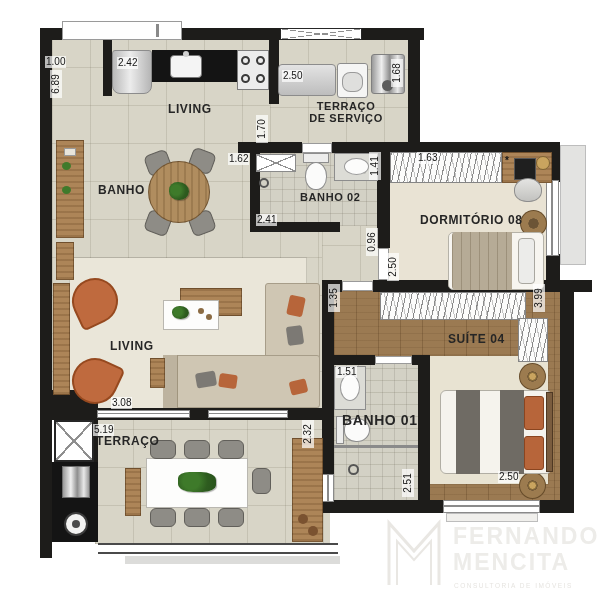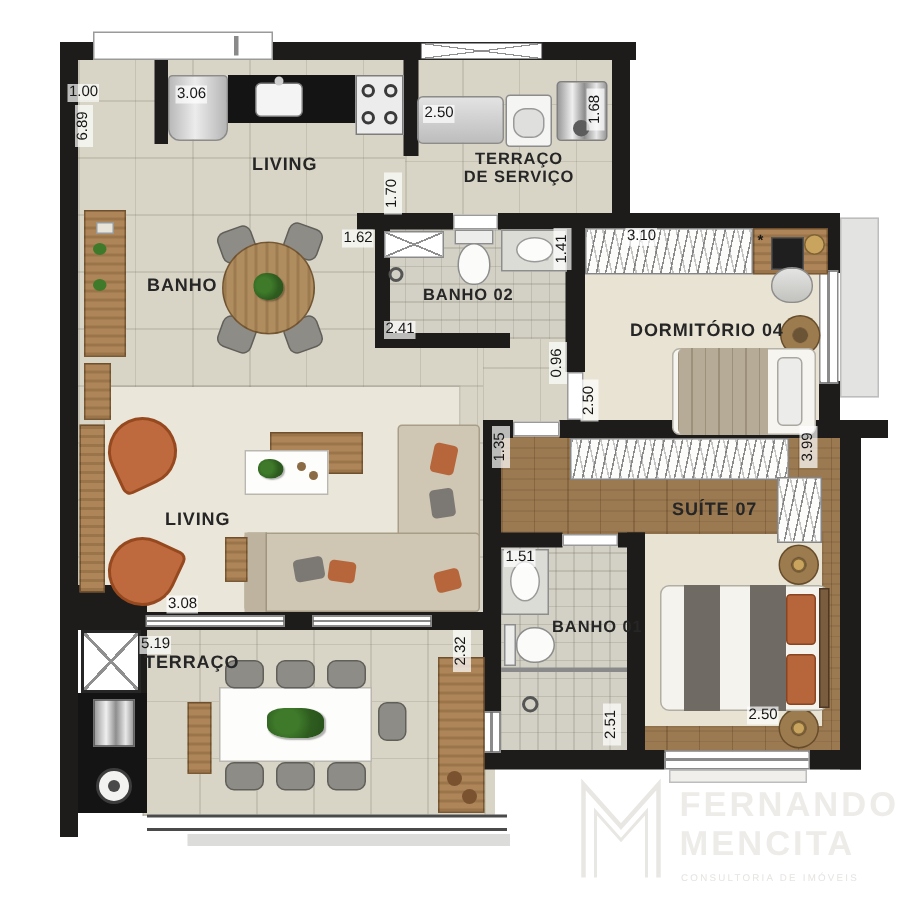--- a/index.html
+++ b/index.html
@@ -222,51 +222,51 @@
   <div class="gray-chair" style="left:252px;top:468px;width:19px;height:26px"></div>
   <div class="wood" style="left:292px;top:438px;width:31px;height:104px"></div>
   <div class="abs" style="left:298px;top:514px;width:10px;height:10px;background:#7a5230;border-radius:50%"></div>
   <div class="abs" style="left:308px;top:526px;width:10px;height:10px;background:#7a5230;border-radius:50%"></div>
 
   <div class="abs" style="left:98px;top:543px;width:240px;height:11px;background:#fff;border-top:2px solid #4a4a4a;border-bottom:2px solid #4a4a4a;box-sizing:border-box"></div>
   <div class="abs" style="left:125px;top:556px;width:215px;height:8px;background:#dcdcda"></div>
 
   <div class="dim" style="left:45px;top:56px">1.00</div>
   <div class="dim v" style="left:42px;top:78px">6.89</div>
-  <div class="dim" style="left:117px;top:57px">3.06</div>
+  <div class="dim" style="left:117px;top:57px">2.42</div>
   <div class="dim" style="left:282px;top:70px">2.50</div>
   <div class="dim v" style="left:383px;top:67px">1.68</div>
   <div class="dim v" style="left:248px;top:123px">1.70</div>
   <div class="dim" style="left:228px;top:153px">1.62</div>
   <div class="dim v" style="left:361px;top:160px">1.41</div>
-  <div class="dim" style="left:417px;top:152px">3.10</div>
+  <div class="dim" style="left:417px;top:152px">1.63</div>
   <div class="dim" style="left:256px;top:214px">2.41</div>
   <div class="dim v" style="left:358px;top:236px">0.96</div>
   <div class="dim v" style="left:379px;top:261px">2.50</div>
   <div class="dim v" style="left:320px;top:292px">1.35</div>
   <div class="dim v" style="left:525px;top:292px">3.99</div>
   <div class="dim" style="left:336px;top:366px">1.51</div>
   <div class="dim" style="left:111px;top:397px">3.08</div>
   <div class="dim" style="left:93px;top:424px">5.19</div>
   <div class="dim v" style="left:294px;top:428px">2.32</div>
   <div class="dim v" style="left:394px;top:477px">2.51</div>
   <div class="dim" style="left:498px;top:471px">2.50</div>
   <div class="dim" style="left:504px;top:155px;background:transparent;font-weight:bold">*</div>
 
   <div class="room-label" style="left:168px;top:102px">LIVING</div>
   <div class="room-label" style="left:300px;top:100px;width:92px;text-align:center;font-size:11px;white-space:normal">
     <span>TERRAÇO</span><br>
     <span>DE SERVIÇO</span>
   </div>
   <div class="room-label" style="left:98px;top:183px">BANHO</div>
-  <div class="room-label" style="left:282px;top:191px;font-size:11px">BANHO 02</div>
-  <div class="room-label" style="left:420px;top:213px">DORMITÓRIO 04</div>
-  <div class="room-label" style="left:448px;top:332px">SUÍTE 07</div>
+  <div class="room-label" style="left:300px;top:191px;font-size:11px">BANHO 02</div>
+  <div class="room-label" style="left:420px;top:213px">DORMITÓRIO 08</div>
+  <div class="room-label" style="left:448px;top:332px">SUÍTE 04</div>
   <div class="room-label" style="left:110px;top:339px">LIVING</div>
-  <div class="room-label" style="left:368px;top:412px;font-size:11px">BANHO 01</div>
+  <div class="room-label" style="left:342px;top:412px;font-size:14px">BANHO 01</div>
   <div class="room-label" style="left:96px;top:434px">TERRAÇO</div>
 
   <div class="abs" style="left:383px;top:510px;width:210px;height:85px">
     <svg width="62" height="75" viewBox="0 0 62 75" style="position:absolute;left:0;top:5px">
       <polyline points="6,70 6,8 31,36 56,8 56,70" fill="none" stroke="#e9e7e3" stroke-width="3"></polyline>
       <polyline points="14,70 14,26 31,45 48,26 48,70" fill="none" stroke="#e9e7e3" stroke-width="2"></polyline>
     </svg>
     <div class="logo-text" style="left:70px;top:14px">FERNANDO</div>
     <div class="logo-text" style="left:70px;top:40px">MENCITA</div>
     <div class="abs" style="left:71px;top:72px;font-size:6.5px;letter-spacing:1.5px;color:#e6e4e0;text-transform:uppercase">consultoria de imóveis</div>

